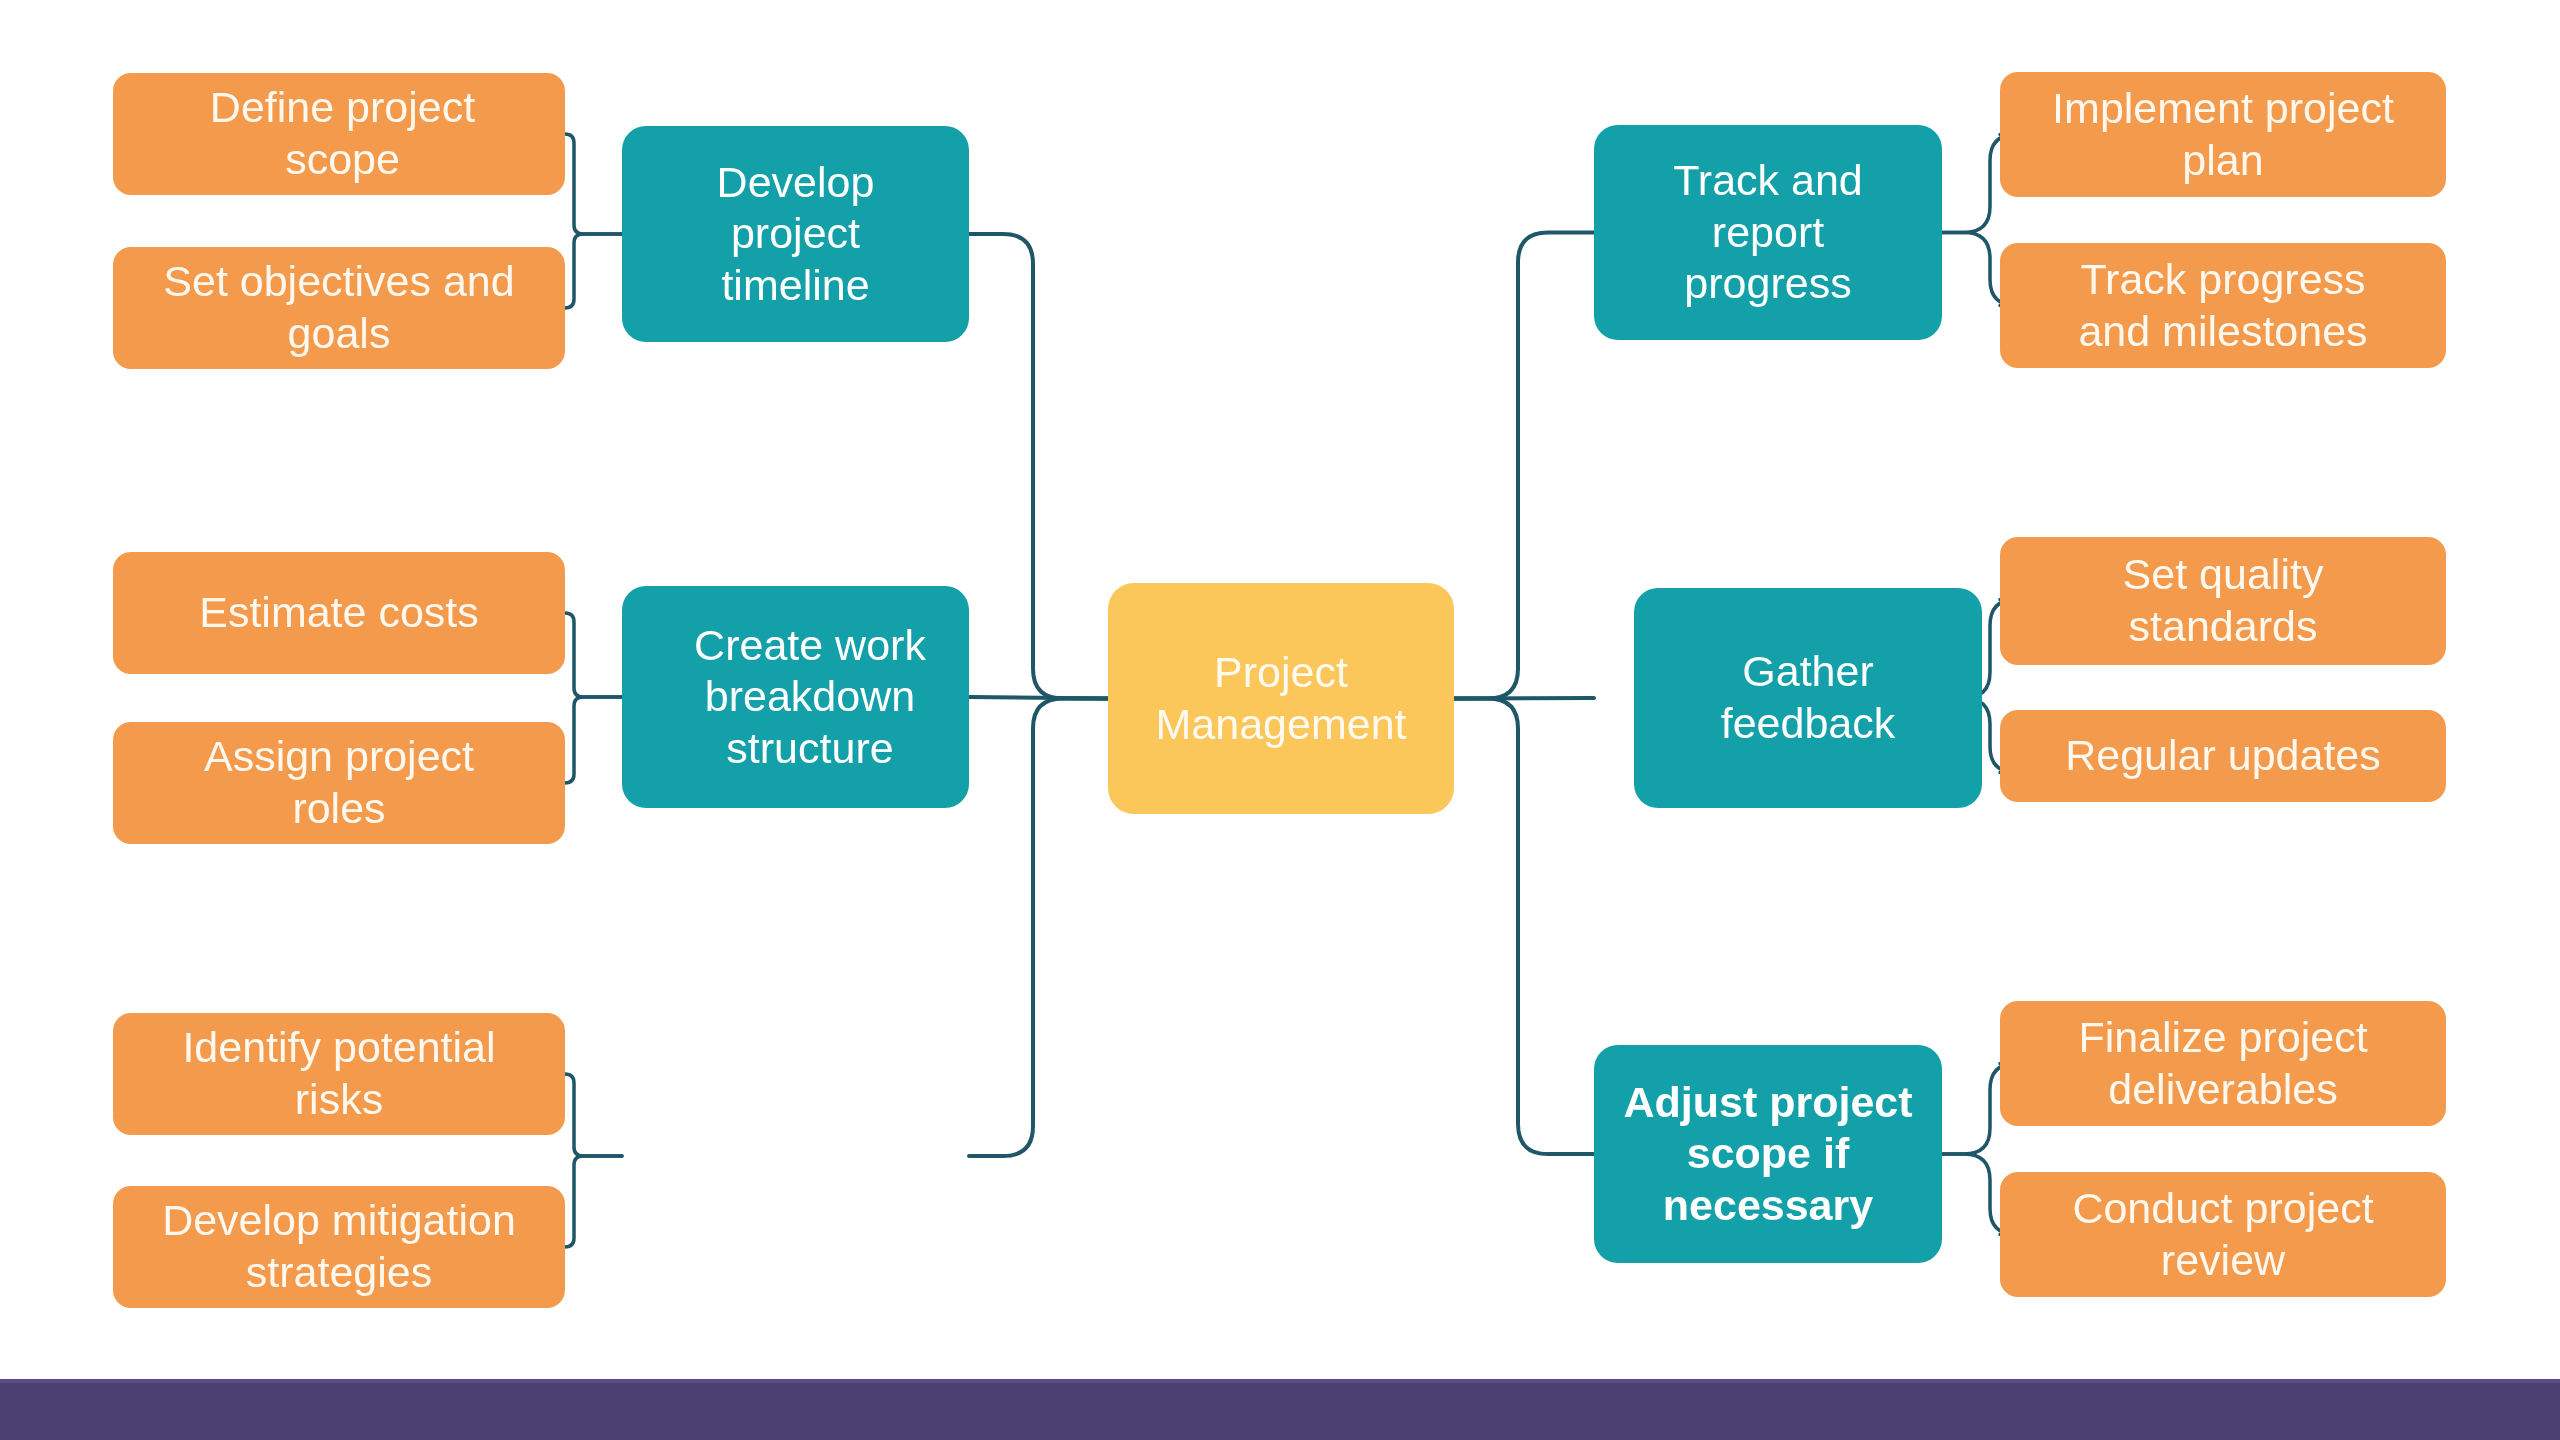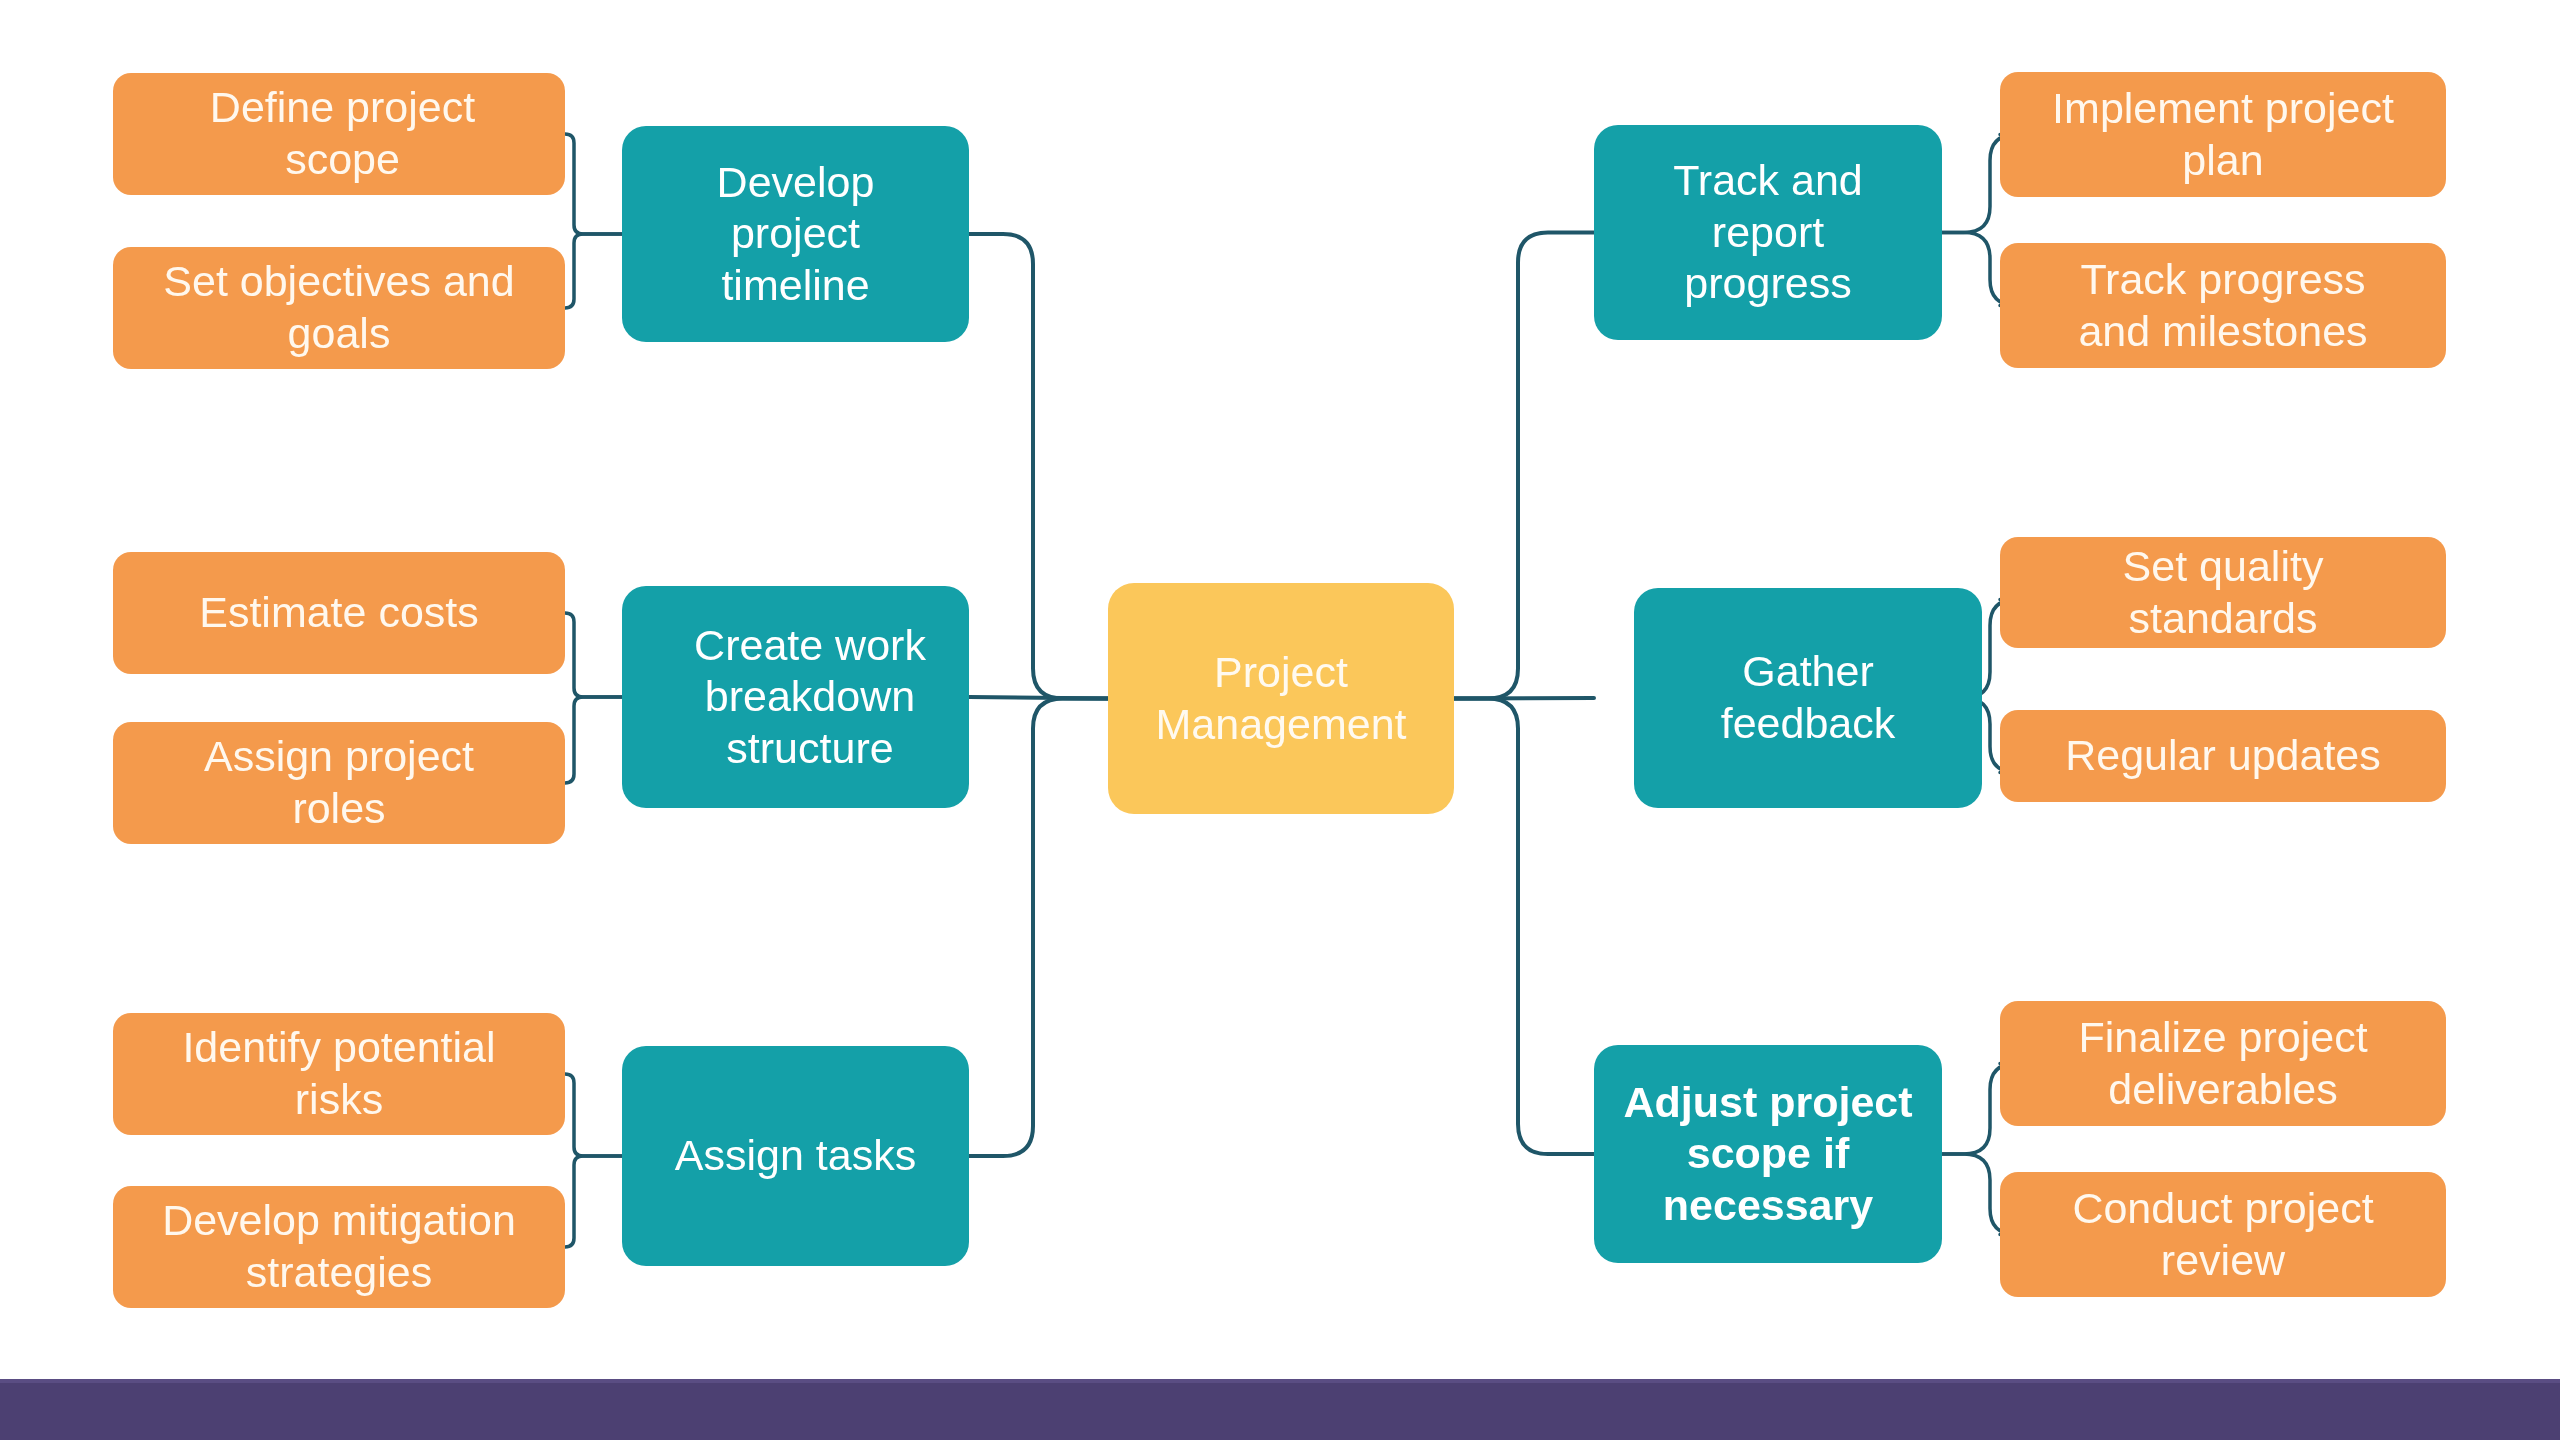--- a/index.html
+++ b/index.html
@@ -212,23 +212,20 @@
   </div>
 
   <div class="node node-leaf" style="left:113px; top:1013px; width:452px; height:122px;">
     <span class="node-label">Identify potential
 risks</span>
   </div>
   <div class="node node-leaf" style="left:113px; top:1186px; width:452px; height:122px;">
     <span class="node-label">Develop mitigation
 strategies</span>
   </div>
-  <div class="node node-branch" style="left:622px; top:1046px; width:347px; height:220px;">
-    <span class="node-label">Assign tasks</span>
-  </div>
 
   <div class="node node-root" style="left:1108px; top:583px; width:346px; height:231px;">
     <span class="node-label">Project
 Management</span>
   </div>
 
   <div class="node node-branch" style="left:1594px; top:125px; width:348px; height:215px;">
     <span class="node-label">Track and
 report
 progress</span>
@@ -239,21 +236,21 @@
   </div>
   <div class="node node-leaf" style="left:2000px; top:243px; width:446px; height:125px;">
     <span class="node-label">Track progress
 and milestones</span>
   </div>
 
   <div class="node node-branch" style="left:1594px; top:588px; width:348px; height:220px;margin-left:40px;">
     <span class="node-label">Gather
 feedback</span>
   </div>
-  <div class="node node-leaf" style="left:2000px; top:537px; width:446px; height:111px;">
+  <div class="node node-leaf" style="left:2000px; top:537px; width:446px; height:128px;">
     <span class="node-label">Set quality
 standards</span>
   </div>
   <div class="node node-leaf" style="left:2000px; top:710px; width:446px; height:92px;text-align:center;">
     <span class="node-label">Regular updates</span>
   </div>
 
   <div class="node node-branch" style="left:1594px; top:1045px; width:348px; height:218px;font-weight:bold;">
     <span class="node-label">Adjust project
 scope if

